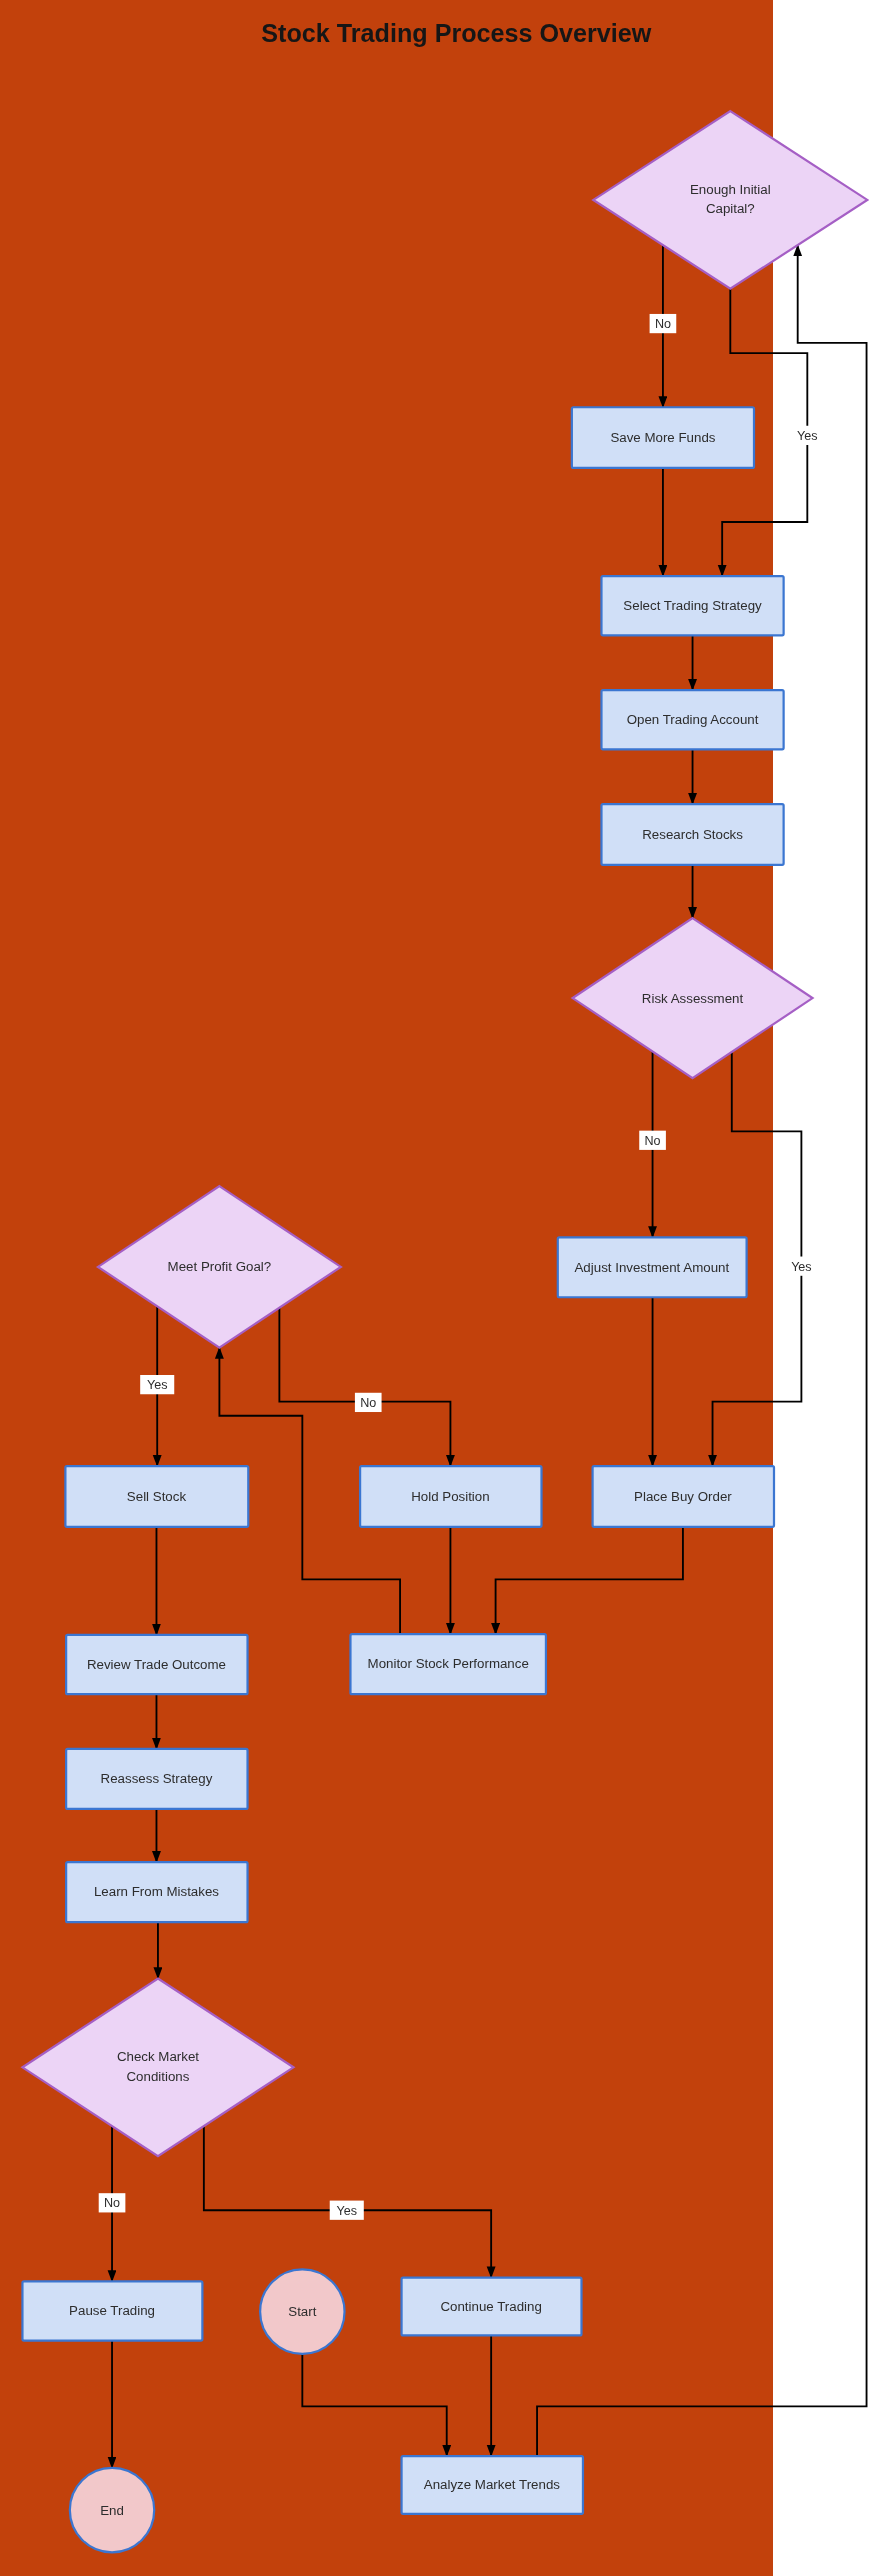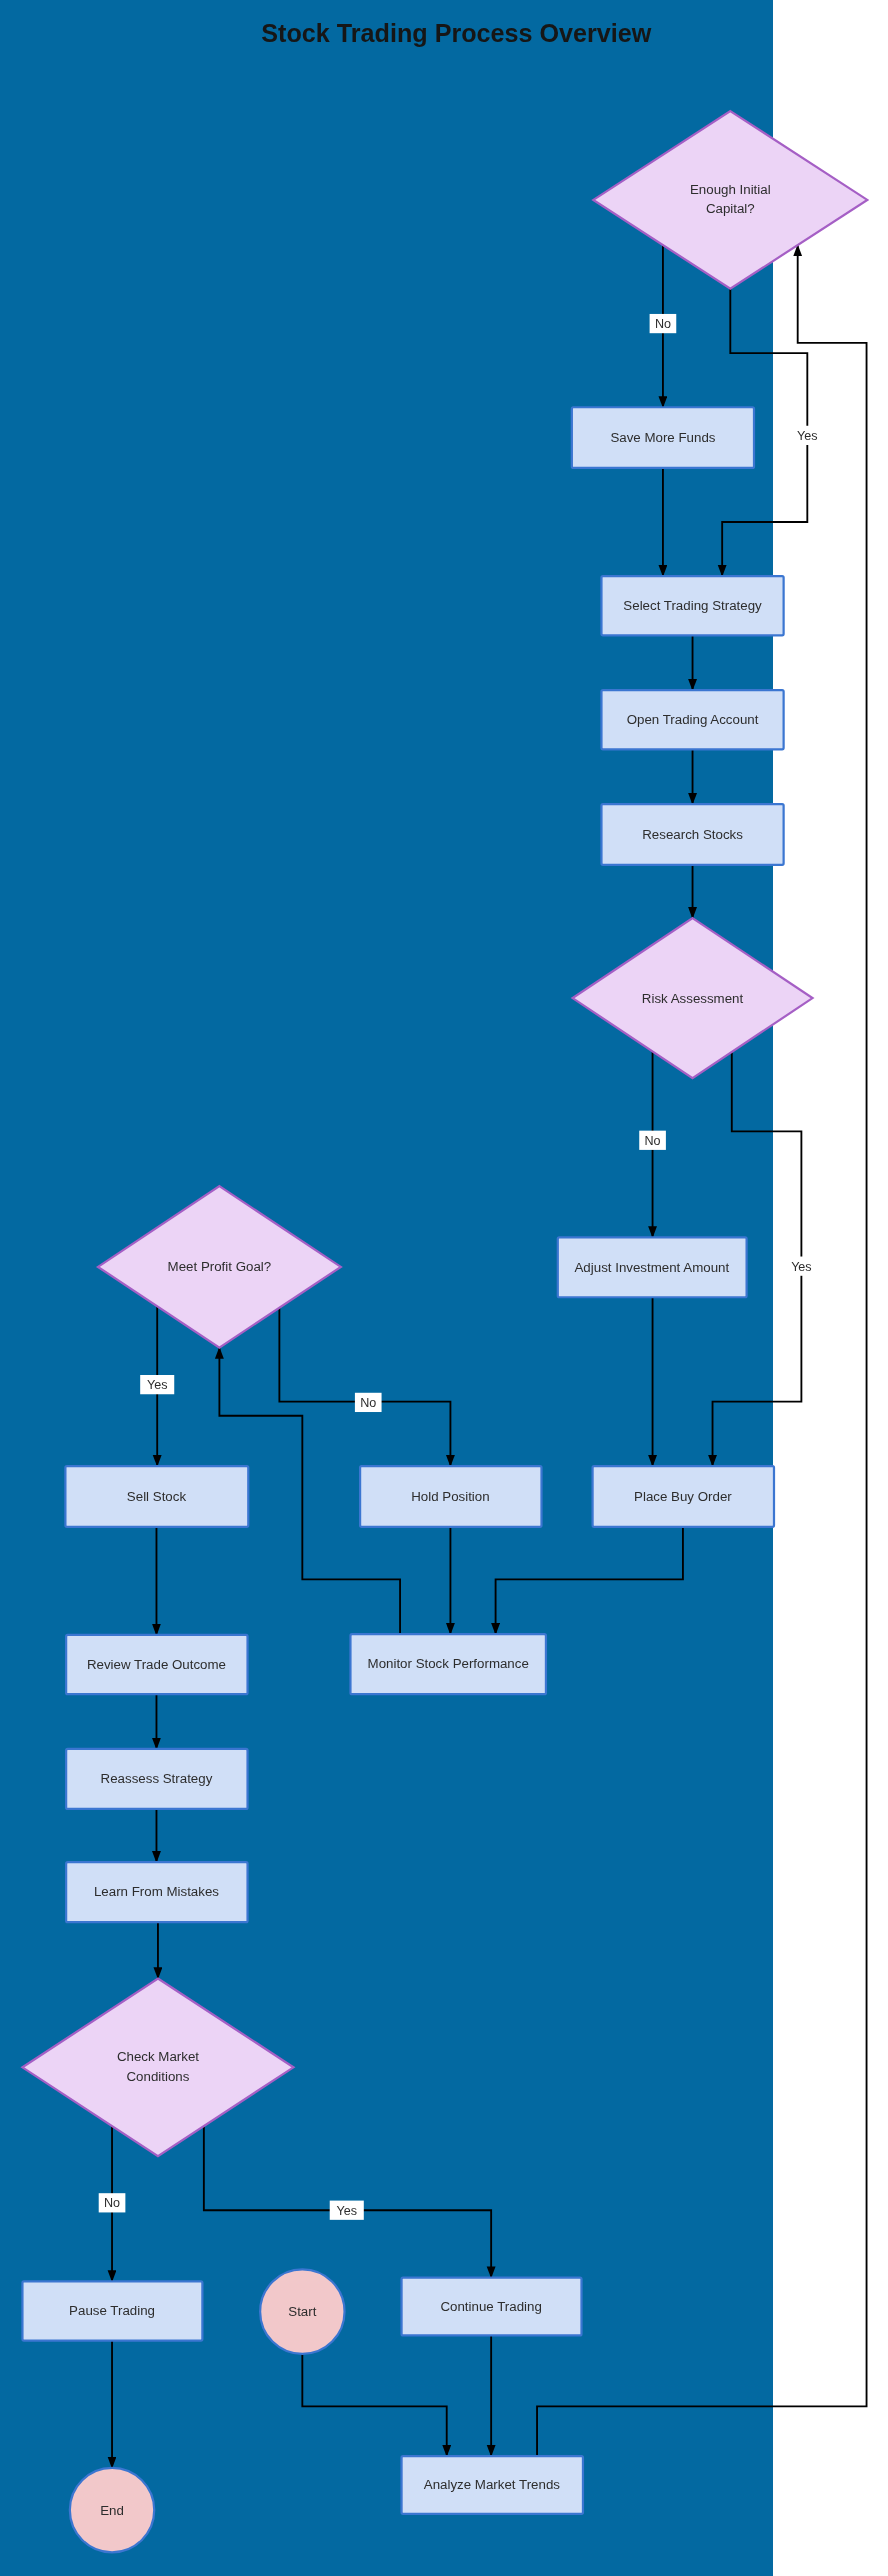--- a/index.html
+++ b/index.html
@@ -1,16 +1,16 @@
 <!DOCTYPE html>
 <html style="--process-fill: #d0dff7; --process-stroke: #3b76d1; --decision-fill: #ecd4f6; --decision-stroke: #a55fc5; --terminal-fill: #f2c8ca; --terminal-stroke: #3b76d1; --edge: #000000; --text: #2d2d2d;font-size:12px"><head>
 <meta charset="utf-8">
 <style>
   html,body{margin:0;padding:0;background:#ffffff;}
-  .page{width:773px;height:2576px;position:relative;background:#0369a1;}
+  .page{width:773px;height:2576px;position:relative;background:#c2410c;}
   svg{display:block;}
   .process{fill:var(--process-fill);stroke:var(--process-stroke);stroke-width:3;}
   .decision{fill:var(--decision-fill);stroke:var(--decision-stroke);stroke-width:3;}
   .terminal{fill:var(--terminal-fill);stroke:var(--terminal-stroke);stroke-width:3;}
   .edge{fill:none;stroke:var(--edge);stroke-width:2.5;}
   .node-text{font-family:"Liberation Sans",sans-serif;font-size:18px;fill:var(--text);text-anchor:middle;}
   .label-text{font-family:"Liberation Sans",sans-serif;font-size:17px;fill:var(--text);text-anchor:middle;}
   .label-bg{fill:#ffffff;}
   .title-text{font-family:"Liberation Sans",sans-serif;font-size:34px;font-weight:bold;fill:#161616;text-anchor:middle;}
   .arrowhead{fill:var(--edge);}

